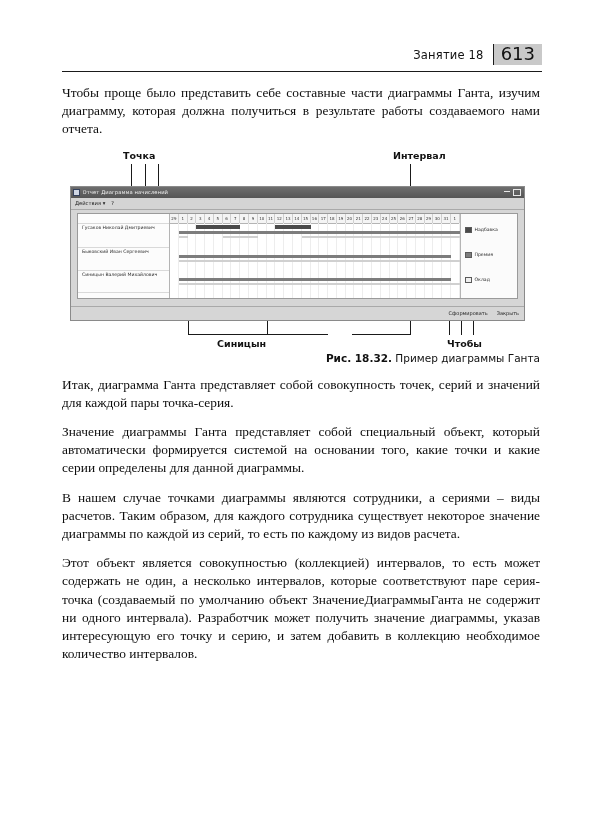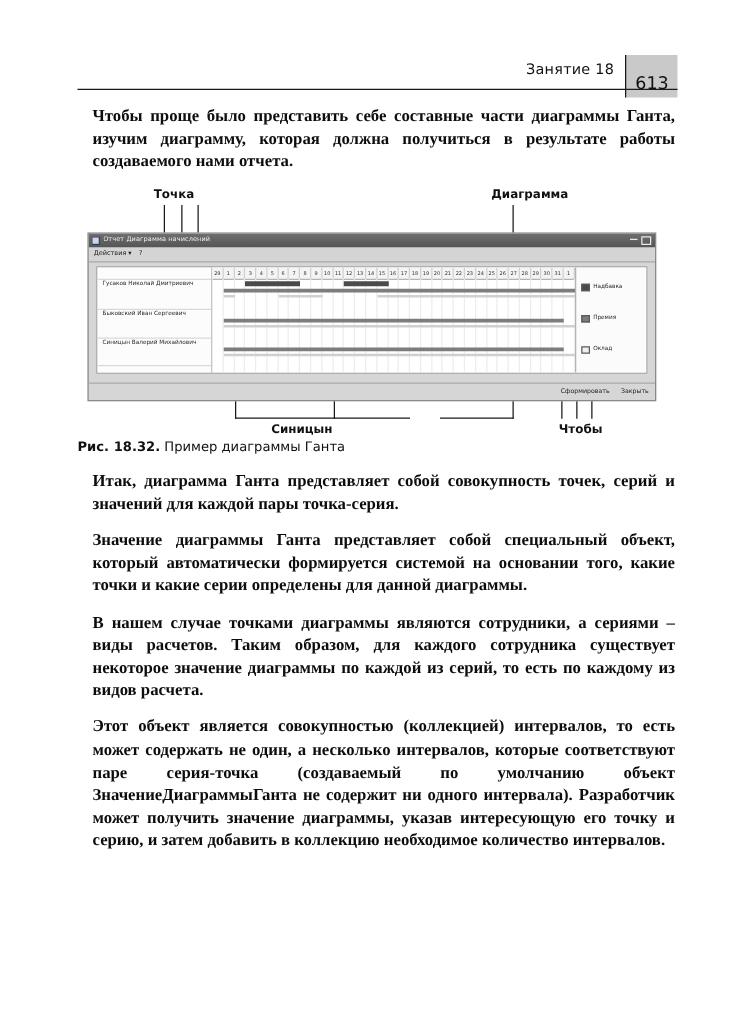--- a/index.html
+++ b/index.html
@@ -35,51 +35,50 @@
     font-family: "DejaVu Sans", sans-serif;
     font-size: 11.5px;
     letter-spacing: .2px;
     color: #111;
     padding-top: 4px;
     padding-right: 9px;
     white-space: nowrap;
   }
   .page-number {
     font-family: "DejaVu Sans", sans-serif;
-    font-size: 14px;
+    font-size: 18px;
     color: #111;
     background: #c9c9c9;
     border-left: 1.6px solid #1a1a1a;
-    padding: 14px 7px 2px 7px;
+    padding: 1px 7px 2px 7px;
     line-height: 18px;
   }
   .header-rule {
     position: absolute;
     left: 62px;
     right: 58px;
     top: 27px;
     height: 1.1px;
     background: #1a1a1a;
   }
 
   
   .content {
     position: absolute;
     left: 62px;
     top: 84px;
     width: 478px;
   }
   p.body {
-    margin: 0 0 11px 12px;
+    margin: 0 0 11px 0;
     font-size: 13.4px;
     line-height: 18.2px;
     text-align: justify;
     text-justify: inter-word;
     hyphens: manual;
-    font-weight: bold;
   }
   p.body:last-child { margin-bottom: 0; }
 
   
   .figure {
     position: relative;
     width: 478px;
     height: 222px;
     margin: 6px 0 4px 0;
   }
@@ -267,21 +266,21 @@
     padding-right: 5px;
     font-family: "DejaVu Sans", sans-serif;
     font-size: 5px;
     color: #1f1f1f;
   }
 
   .caption {
     position: absolute;
     left: 0; right: 0;
     top: 202px;
-    text-align: left;
+    text-align: right;
     font-family: "DejaVu Sans", sans-serif;
     font-size: 10.5px;
     color: #111;
   }
   .caption b { font-weight: bold; }
 </style>
 </head>
 <body>
 
 <div class="page-header">
@@ -299,21 +298,21 @@
   <div class="figure">
 
     <div class="callout-label" style="left:61px; top:0px;">Точка</div>
     <div class="arrow-line" style="left:69px; top:14px; height:52px;"></div>
     <div class="arrow-head-down" style="left:65.7px; top:63px;"></div>
     <div class="arrow-line" style="left:83px; top:14px; height:78px;"></div>
     <div class="arrow-head-down" style="left:79.7px; top:89px;"></div>
     <div class="arrow-line" style="left:96px; top:14px; height:104px;"></div>
     <div class="arrow-head-down" style="left:92.7px; top:115px;"></div>
 
-    <div class="callout-label" style="left:331px; top:0px;">Диаграмма</div>
+    <div class="callout-label" style="left:331px; top:0px;">Интервал</div>
     <div class="arrow-line" style="left:348px; top:14px; height:58px;"></div>
     <div class="arrow-head-down" style="left:344.7px; top:69px;"></div>
 
     <div class="arrow-line" style="left:126px; top:92px; height:93px;"></div>
     <div class="arrow-head-up" style="left:122.7px; top:86px;"></div>
     <div class="arrow-line" style="left:205px; top:102px; height:83px;"></div>
     <div class="arrow-head-up" style="left:201.7px; top:96px;"></div>
     <div class="arrow-line" style="left:348px; top:78px; height:107px;"></div>
     <div class="arrow-head-up" style="left:344.7px; top:94px;"></div>
     <div class="arrow-h" style="left:126px; top:184px; width:140px;"></div>

